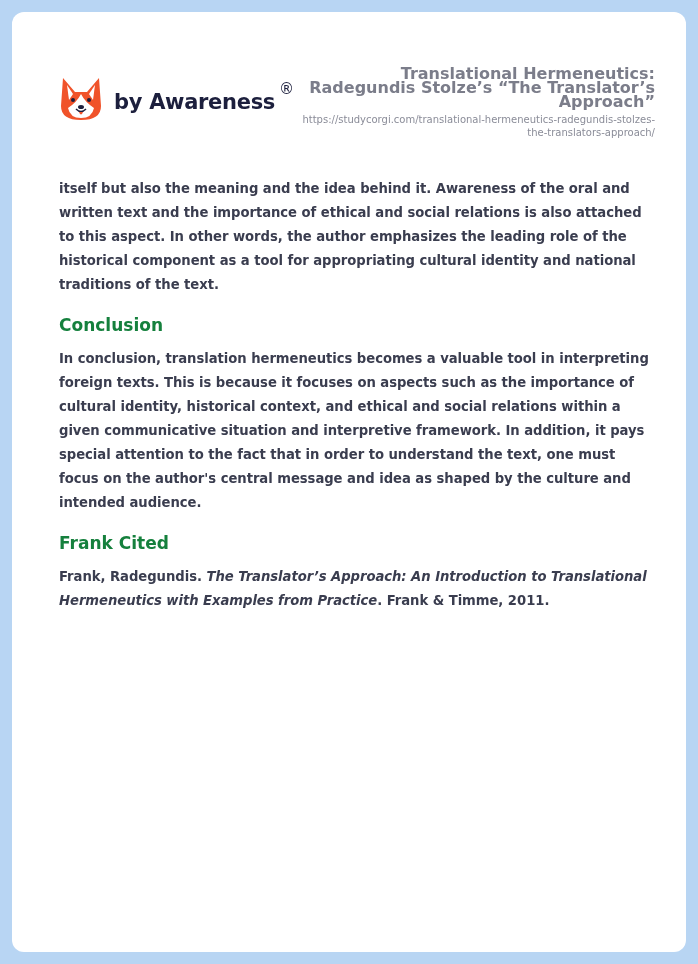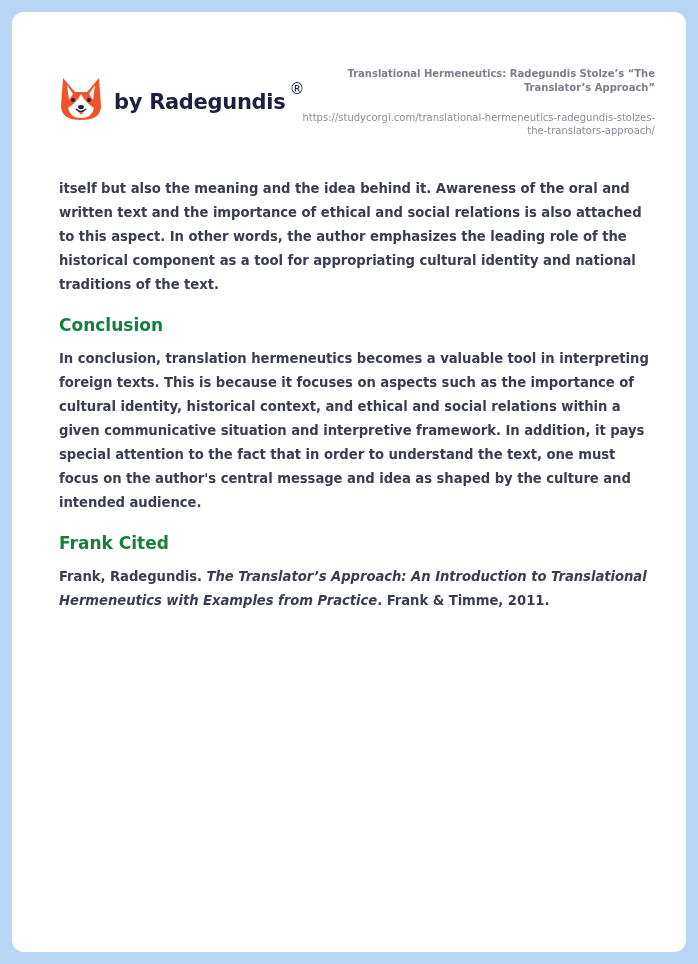--- a/index.html
+++ b/index.html
@@ -44,26 +44,26 @@
   }
   .meta {
     position: absolute;
     right: 31px; top: 55px;
     width: 360px;
     text-align: right;
   }
   .meta-title {
     font-family: "DejaVu Sans", sans-serif;
     font-weight: bold;
-    font-size: 10px;
+    font-size: 16px;
     line-height: 14px;
     color: #7b7d8a;
   }
   .meta-url {
-    margin-top: 16px;
+    margin-top: 4px;
     font-family: "DejaVu Sans", sans-serif;
     font-size: 10px;
     line-height: 13px;
     color: #8a8c98;
   }
   .content {
     position: absolute;
     left: 47px; top: 165px;
     width: 600px;
   }
@@ -103,21 +103,21 @@
 
         <circle cx="13" cy="24" r="2" fill="#1c1f3d"></circle>
         <circle cx="29" cy="24" r="2" fill="#1c1f3d"></circle>
 
         <ellipse cx="21" cy="31" rx="3" ry="2" fill="#1c1f3d"></ellipse>
 
         <path d="M16 33 Q21 38 26 33" stroke="#1c1f3d" stroke-width="1.5" fill="none"></path>
 
         <path d="M19 36 Q21 41 23 36 Z" fill="#f0532a"></path>
       </svg>
-      <span class="logo-text">by Radegundis</span>
+      <span class="logo-text">by Awareness</span>
       <span class="logo-reg">®</span>
     </div>
     <div class="meta">
       <div class="meta-title">Translational Hermeneutics: Radegundis Stolze’s “The Translator’s Approach”</div>
       <div class="meta-url">https://studycorgi.com/translational-hermeneutics-radegundis-stolzes-the-translators-approach/</div>
     </div>
   </div>
 
   <div class="content">
     <p class="body">itself but also the meaning and the idea behind it. Awareness of the oral and written text and the importance of ethical and social relations is also attached to this aspect. In other words, the author emphasizes the leading role of the historical component as a tool for appropriating cultural identity and national traditions of the text.</p>

